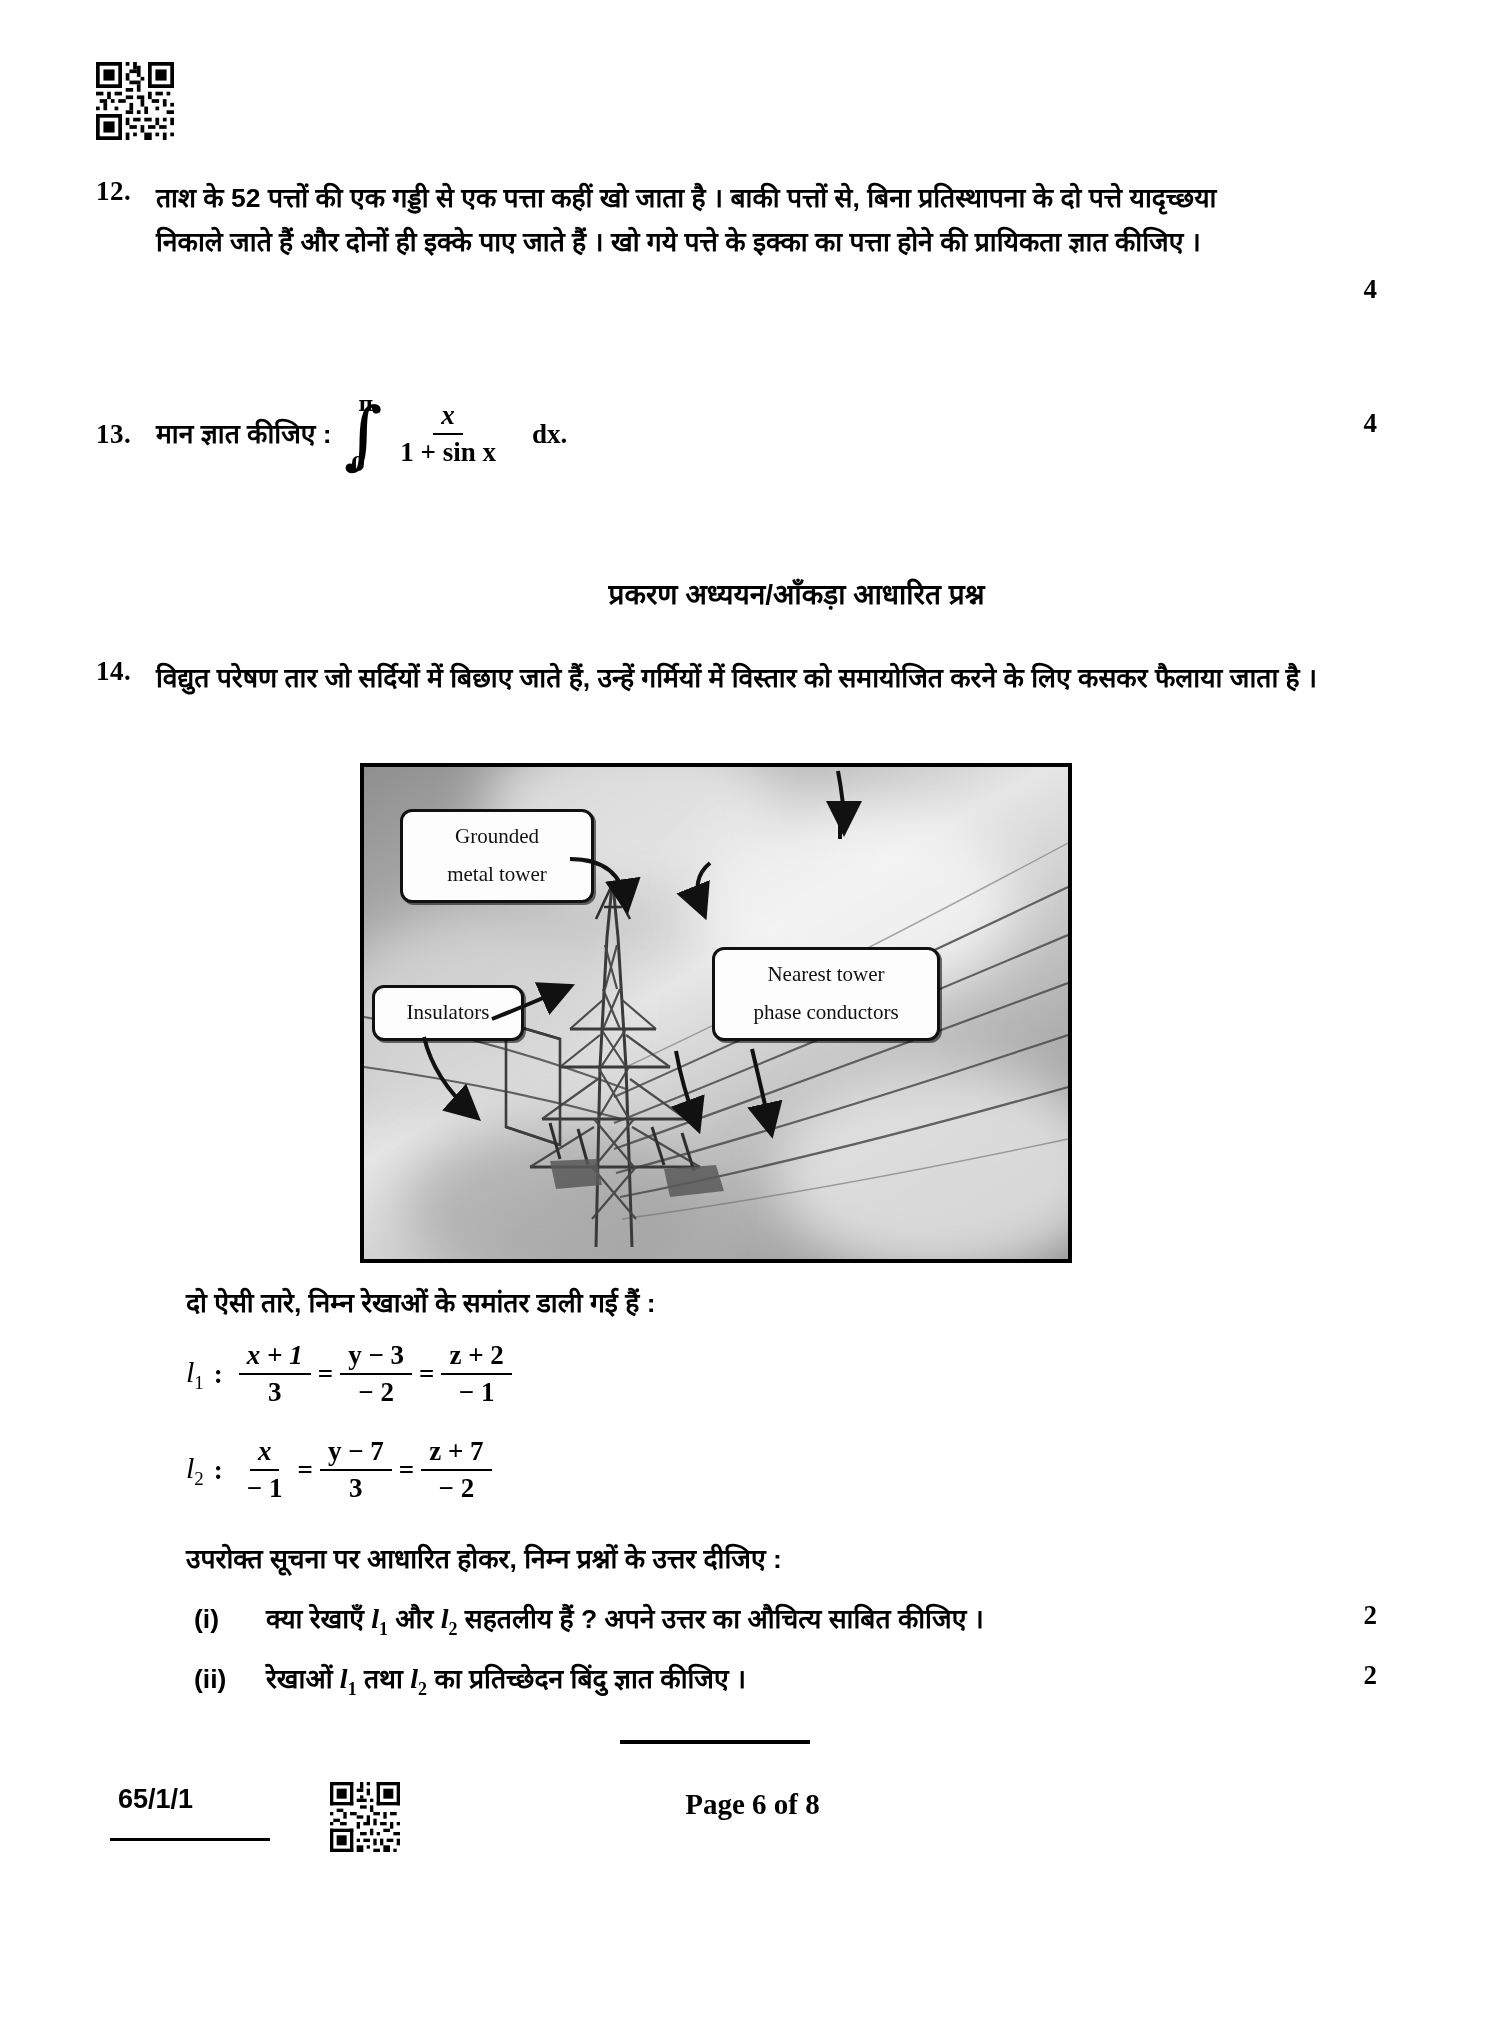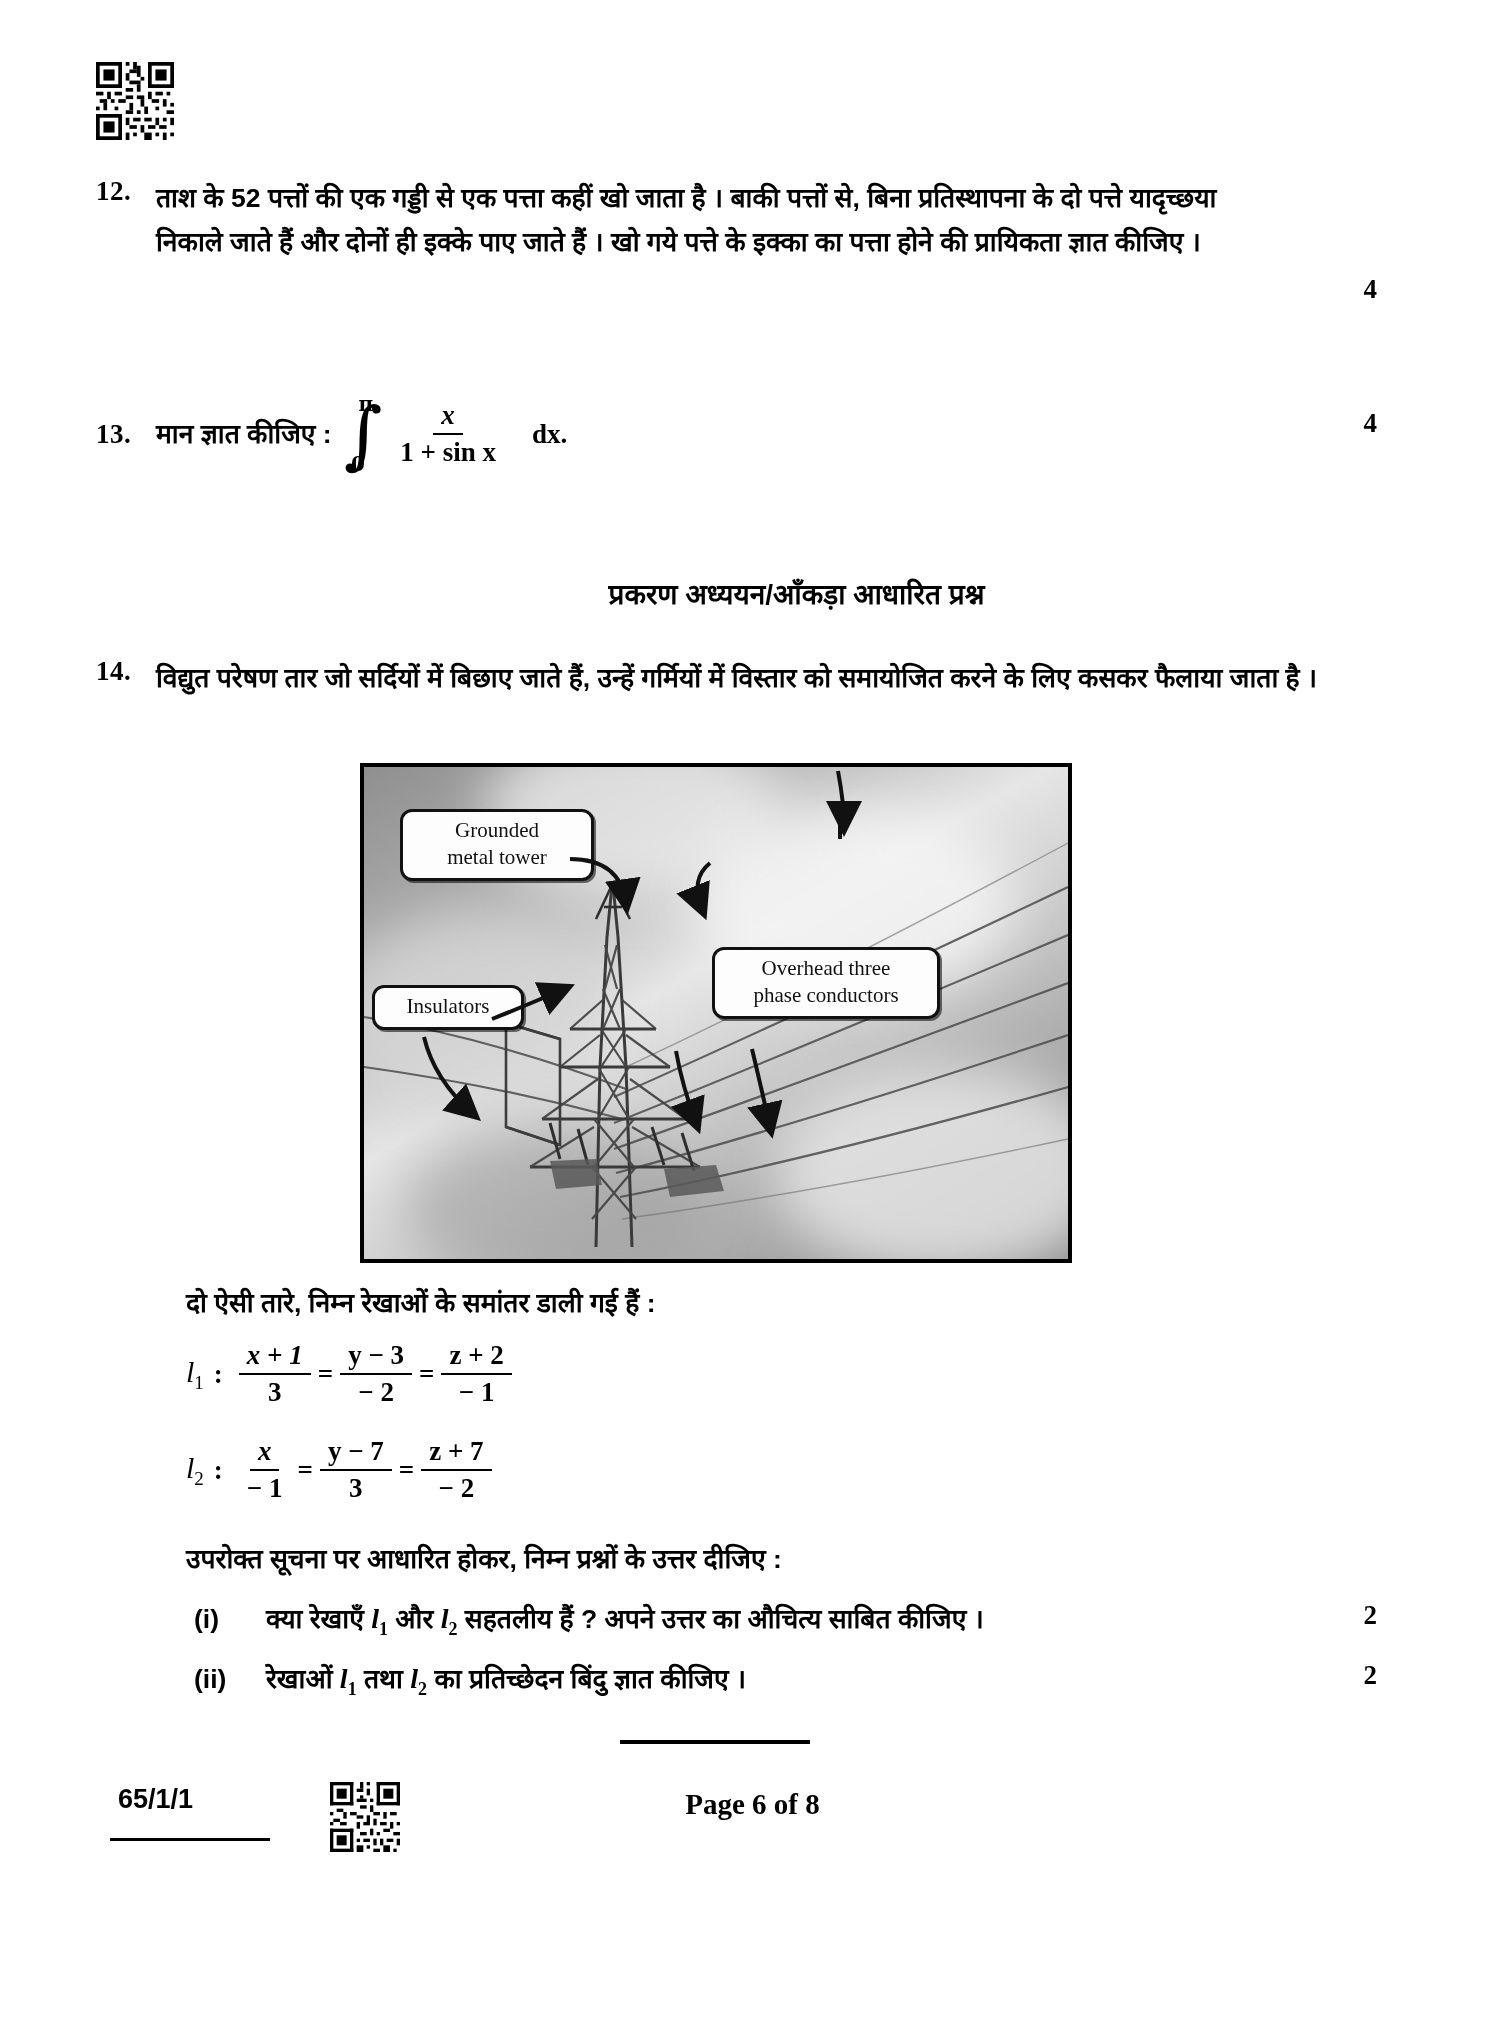--- a/index.html
+++ b/index.html
@@ -161,21 +161,21 @@
     pointer-events: none;
   }
   .callout {
     position: absolute;
     background: #fdfdfd;
     border: 3px solid #111;
     border-radius: 12px;
     padding: 5px 13px 7px 13px;
     font-family: "Liberation Serif", "DejaVu Serif", serif;
     font-size: 21px;
-    line-height: 27px;
+    line-height: 38px;
     text-align: center;
     color: #111;
     white-space: pre-line;
     box-shadow: 2px 2px 0 rgba(0,0,0,.55);
   }
 
   
   .subtext {
     position: absolute;
     font-family: "Liberation Sans", "DejaVu Sans", sans-serif;
@@ -429,21 +429,21 @@
       </g>
 
       <g fill="#5a5a5a" opacity=".85">
         <polygon points="300,402 352,398 360,424 306,430"></polygon>
         <polygon points="186,394 232,392 238,418 192,422"></polygon>
       </g>
     </svg>
 
     <div class="callout" style="left:36px;top:42px;width:162px;">Grounded
 metal tower</div>
-    <div class="callout" style="left:348px;top:180px;width:196px;">Overhead three
+    <div class="callout" style="left:348px;top:180px;width:196px;">Nearest tower
 phase conductors</div>
     <div class="callout" style="left:8px;top:218px;width:120px;">Insulators</div>
 
     <svg width="704" height="492" viewBox="0 0 704 492" style="position:absolute;left:0;top:0;pointer-events:none;">
       <defs>
         <marker id="ah" markerWidth="9" markerHeight="9" refX="6" refY="4.5" orient="auto">
           <path d="M0,0 L9,4.5 L0,9 z" fill="#111"></path>
         </marker>
       </defs>
       <g stroke="#111" stroke-width="4" fill="none" marker-end="url(#ah)">

